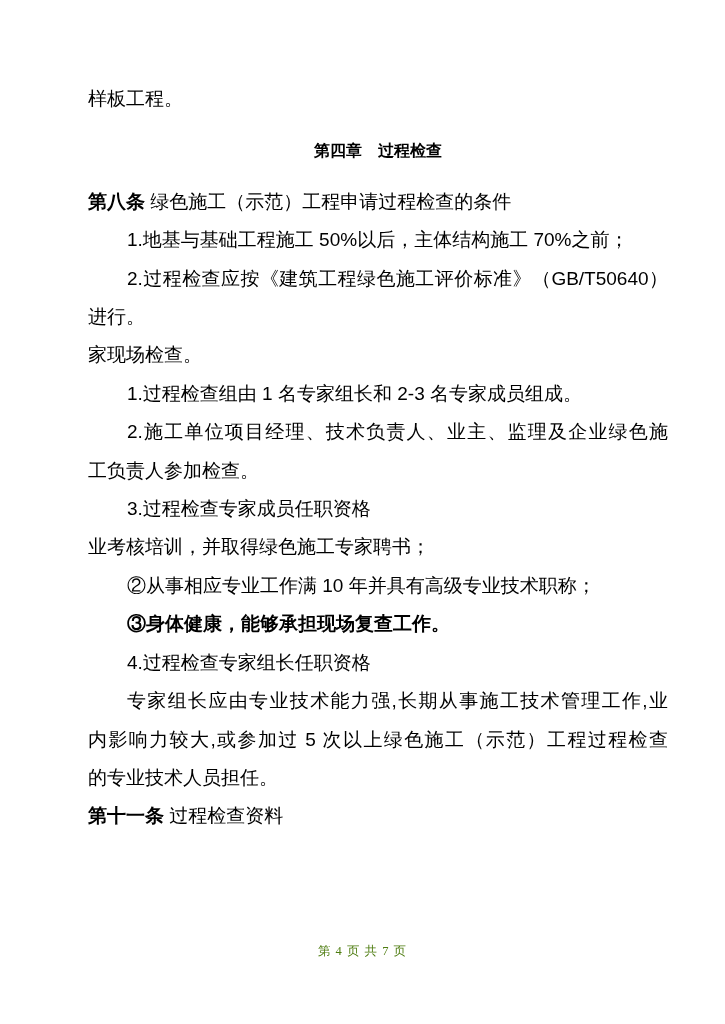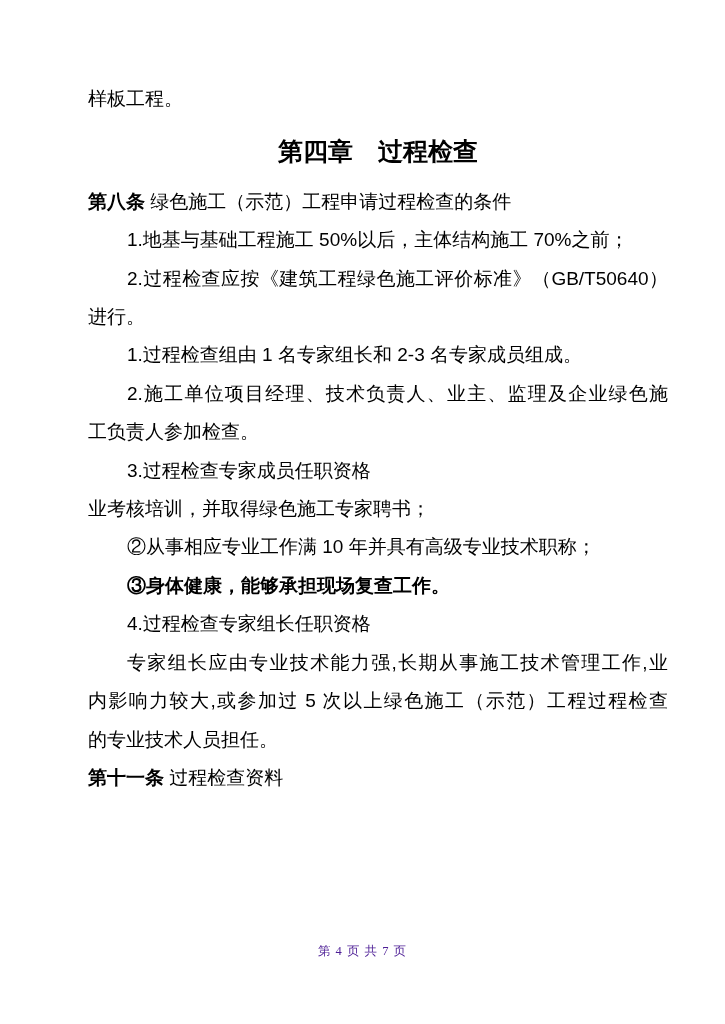--- a/index.html
+++ b/index.html
@@ -24,32 +24,32 @@
     color:#000000;
   }
   .ln { min-height:38.4px; }
   .indent { padding-left:39px; }
   .fill { text-align:justify; text-align-last:justify; }
   .b { font-weight:bold; }
   .bold-line { font-weight:bold; }
   .chapter {
     font-weight:bold;
     text-align:center;
-    font-size:25px;
+    font-size:16px;
     margin-top:14px;
     margin-bottom:12px;
   }
   .footer {
     position:absolute;
     left:0; right:0; top:943px;
     text-align:center;
     font-family:"Liberation Serif", serif;
     font-size:12.5px;
     letter-spacing:1px;
-    color:#4c1d95;
+    color:#4d7c0f;
   }
 </style>
 </head>
 <body>
 
 <div class="page">
   <div class="doc">
 
     <div class="ln">样板工程。</div>
 
@@ -57,20 +57,21 @@
 
     <div class="ln"><span class="b">第八条</span><span> 绿色施工（示范）工程申请过程检查的条件</span></div>
 
     <div class="ln indent">1.地基与基础工程施工 50%以后，主体结构施工 70%之前；</div>
 
     <div class="ln indent fill">2.过程检查应按《建筑工程绿色施工评价标准》（GB/T50640）</div>
 
     <div class="ln">进行。</div>
 
 
+    <div class="ln">家现场检查。</div>
 
 
     <div class="ln indent">1.过程检查组由 1 名专家组长和 2-3 名专家成员组成。</div>
 
     <div class="ln indent fill">2.施工单位项目经理、技术负责人、业主、监理及企业绿色施</div>
 
     <div class="ln">工负责人参加检查。</div>
 
     <div class="ln indent">3.过程检查专家成员任职资格</div>
 

